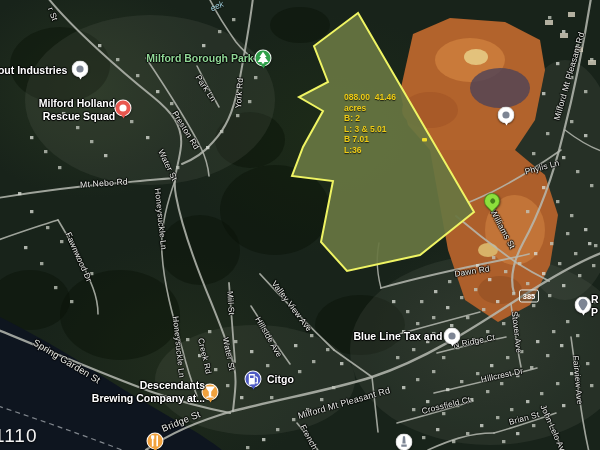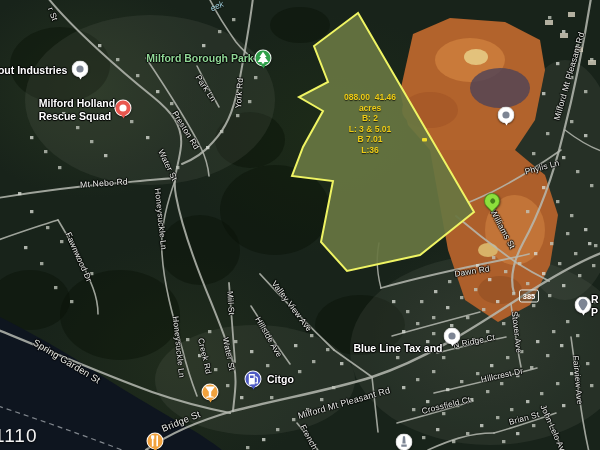--- a/index.html
+++ b/index.html
@@ -14,21 +14,21 @@
       #18231a;
   }
   #base{position:absolute;left:0;top:0;z-index:1;}
   .road-label{
     position:absolute;z-index:5;color:#eceeea;font-size:8.3px;font-weight:400;
     letter-spacing:.2px;white-space:nowrap;pointer-events:none;
     text-shadow:-1px 0 1px rgba(0,0,0,.95),1px 0 1px rgba(0,0,0,.95),0 -1px 1px rgba(0,0,0,.95),0 1px 1px rgba(0,0,0,.95);
   }
   .poi-label{
     position:absolute;z-index:6;color:#fff;font-size:10.5px;font-weight:bold;
-    text-align:left;line-height:13px;white-space:nowrap;cursor:pointer;
+    text-align:right;line-height:13px;white-space:nowrap;cursor:pointer;
     text-shadow:-1px 0 1px rgba(0,0,0,.95),1px 0 1px rgba(0,0,0,.95),0 -1px 1px rgba(0,0,0,.95),0 1px 1px rgba(0,0,0,.95);
   }
   .poi-label.park{color:#8fd695;}
   .marker{
     position:absolute;z-index:5;width:15px;height:15px;border-radius:50%;
     transform:translate(-50%,-50%);box-shadow:0 1px 2px rgba(0,0,0,.55);cursor:pointer;
   }
   .marker svg{position:absolute;left:0;top:0;width:15px;height:15px;}
   .marker .tail{
     position:absolute;left:50%;top:13px;transform:translateX(-50%);
@@ -36,21 +36,21 @@
     border-top-width:5px;border-top-style:solid;
   }
   .pin-wrap{position:absolute;z-index:6;transform:translate(-50%,-100%);cursor:pointer;}
   .pin-body{
     width:14px;height:14px;border-radius:50% 50% 50% 0;transform:rotate(-45deg);
     box-shadow:0 1px 2px rgba(0,0,0,.5);
   }
   .pin-dot{position:absolute;left:4.5px;top:4.5px;width:5px;height:5px;border-radius:50%;}
   #parcel-note{
     position:absolute;left:344px;top:92px;z-index:4;font-size:8.5px;font-weight:bold;
-    line-height:10.6px;white-space:pre;text-shadow:0 1px 1px rgba(0,0,0,.7);pointer-events:none;text-align:center;
+    line-height:10.6px;white-space:pre;text-shadow:0 1px 1px rgba(0,0,0,.7);pointer-events:none;
   }
   #route-shield{
     position:absolute;left:529px;top:296px;z-index:4;transform:translate(-50%,-50%);
     width:18px;height:11px;border:1.2px solid #e7eae5;border-radius:2.5px;
     background:rgba(58,64,56,.4);color:#fff;font-size:7.5px;font-weight:bold;
     text-align:center;line-height:11px;
   }
   #creek-label{
     position:absolute;left:217px;top:6px;z-index:5;color:#9ccbd8;font-size:8.5px;
     font-style:italic;transform:translate(-50%,-50%) rotate(-24deg);white-space:nowrap;
@@ -367,22 +367,26 @@
     <div class="poi-label" style="top: 70px; left: 28px; transform: translate(-50%, -50%);">
       <div>atout Industries</div>
     </div>
     <div class="poi-label" style="top: 110px; left: 77px; transform: translate(-50%, -50%);">
       <div>Milford Holland</div>
       <div>Rescue Squad</div>
     </div>
     <div class="poi-label park" style="top: 58px; left: 200px; transform: translate(-50%, -50%);">
       <div>Milford Borough Park</div>
     </div>
-    <div class="poi-label" style="top: 336px; left: 398px; transform: translate(-50%, -50%); margin-top: 12px;">
+    <div class="poi-label" style="top: 336px; left: 398px; transform: translate(-50%, -50%);">
       <div>Blue Line Tax and</div>
+    </div>
+    <div class="poi-label" style="top: 392px; left: 205px; transform: translate(-100%, -50%); text-align: right;">
+      <div>Descendants</div>
+      <div>Brewing Company at...</div>
     </div>
     <div class="poi-label" style="top: 379px; left: 267px; transform: translate(0px, -50%); text-align: left;">
       <div>Citgo</div>
     </div>
     <div class="poi-label" style="top: 306px; left: 591px; transform: translate(0px, -50%); text-align: left;">
       <div>R</div>
       <div>P</div>
     </div>
     <div class="marker" style="left: 80px; top: 69px; background: rgb(255, 255, 255); border: 1px solid rgba(0, 0, 0, 0.15);">
       <svg viewBox="0 0 10 10">

